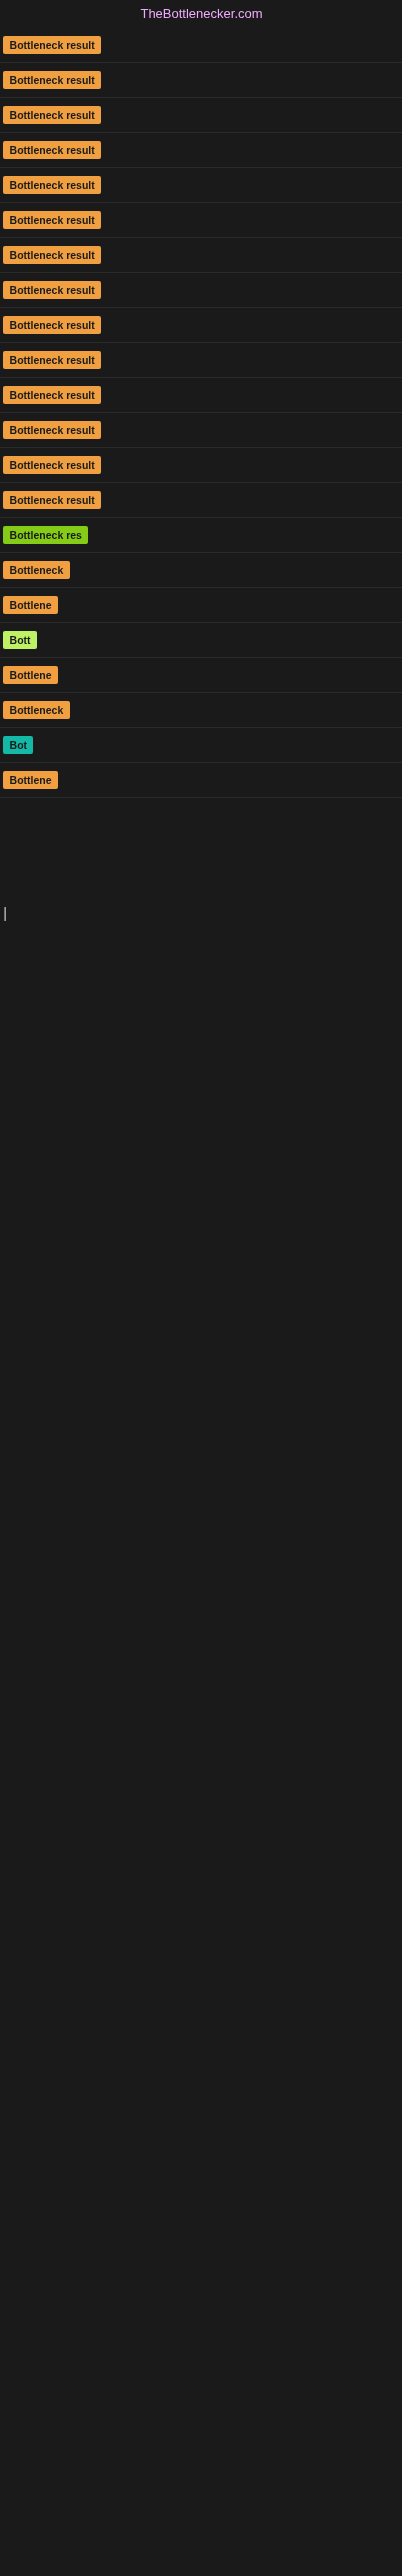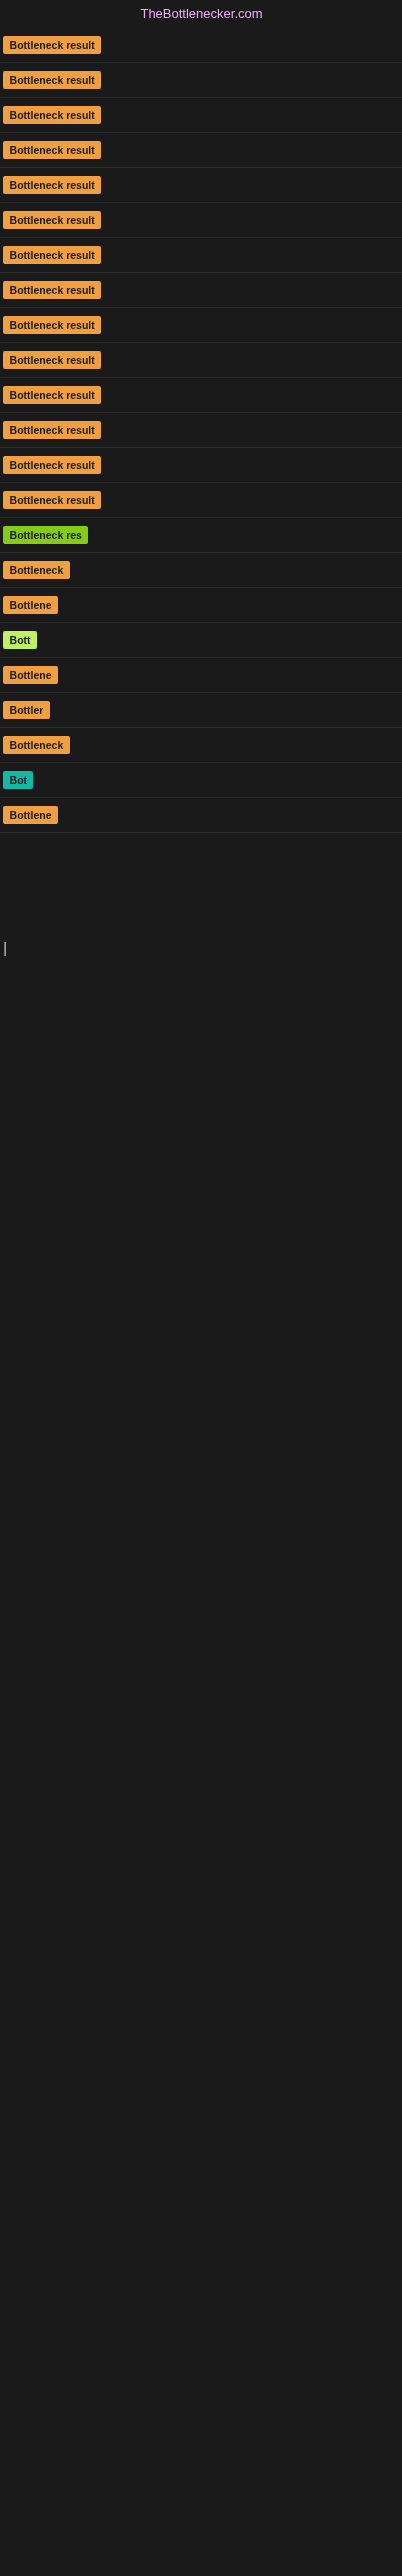--- a/index.html
+++ b/index.html
@@ -128,23 +128,20 @@
     <div class="result-row">
       <span class="bottleneck-badge" style="background-color: rgb(240, 160, 64); color: rgb(26, 26, 26);">Bottlene</span>
     </div>
     <div class="result-row">
       <span class="bottleneck-badge" style="background-color: #bef264; color: rgb(26, 26, 26);">Bott</span>
     </div>
     <div class="result-row">
       <span class="bottleneck-badge" style="background-color: rgb(240, 160, 64); color: rgb(26, 26, 26);">Bottlene</span>
     </div>
     <div class="result-row">
-      <span class="bottleneck-badge" style="background-color: rgb(240, 160, 64); color: rgb(26, 26, 26);">Bottler</span>
-    </div>
-    <div class="result-row">
       <span class="bottleneck-badge" style="background-color: rgb(240, 160, 64); color: rgb(26, 26, 26);">Bottleneck</span>
     </div>
     <div class="result-row">
       <span class="bottleneck-badge" style="background-color: #14b8a6; color: rgb(26, 26, 26);">Bot</span>
     </div>
     <div class="result-row">
       <span class="bottleneck-badge" style="background-color: rgb(240, 160, 64); color: rgb(26, 26, 26);">Bottlene</span>
     </div>
   </div>
 

